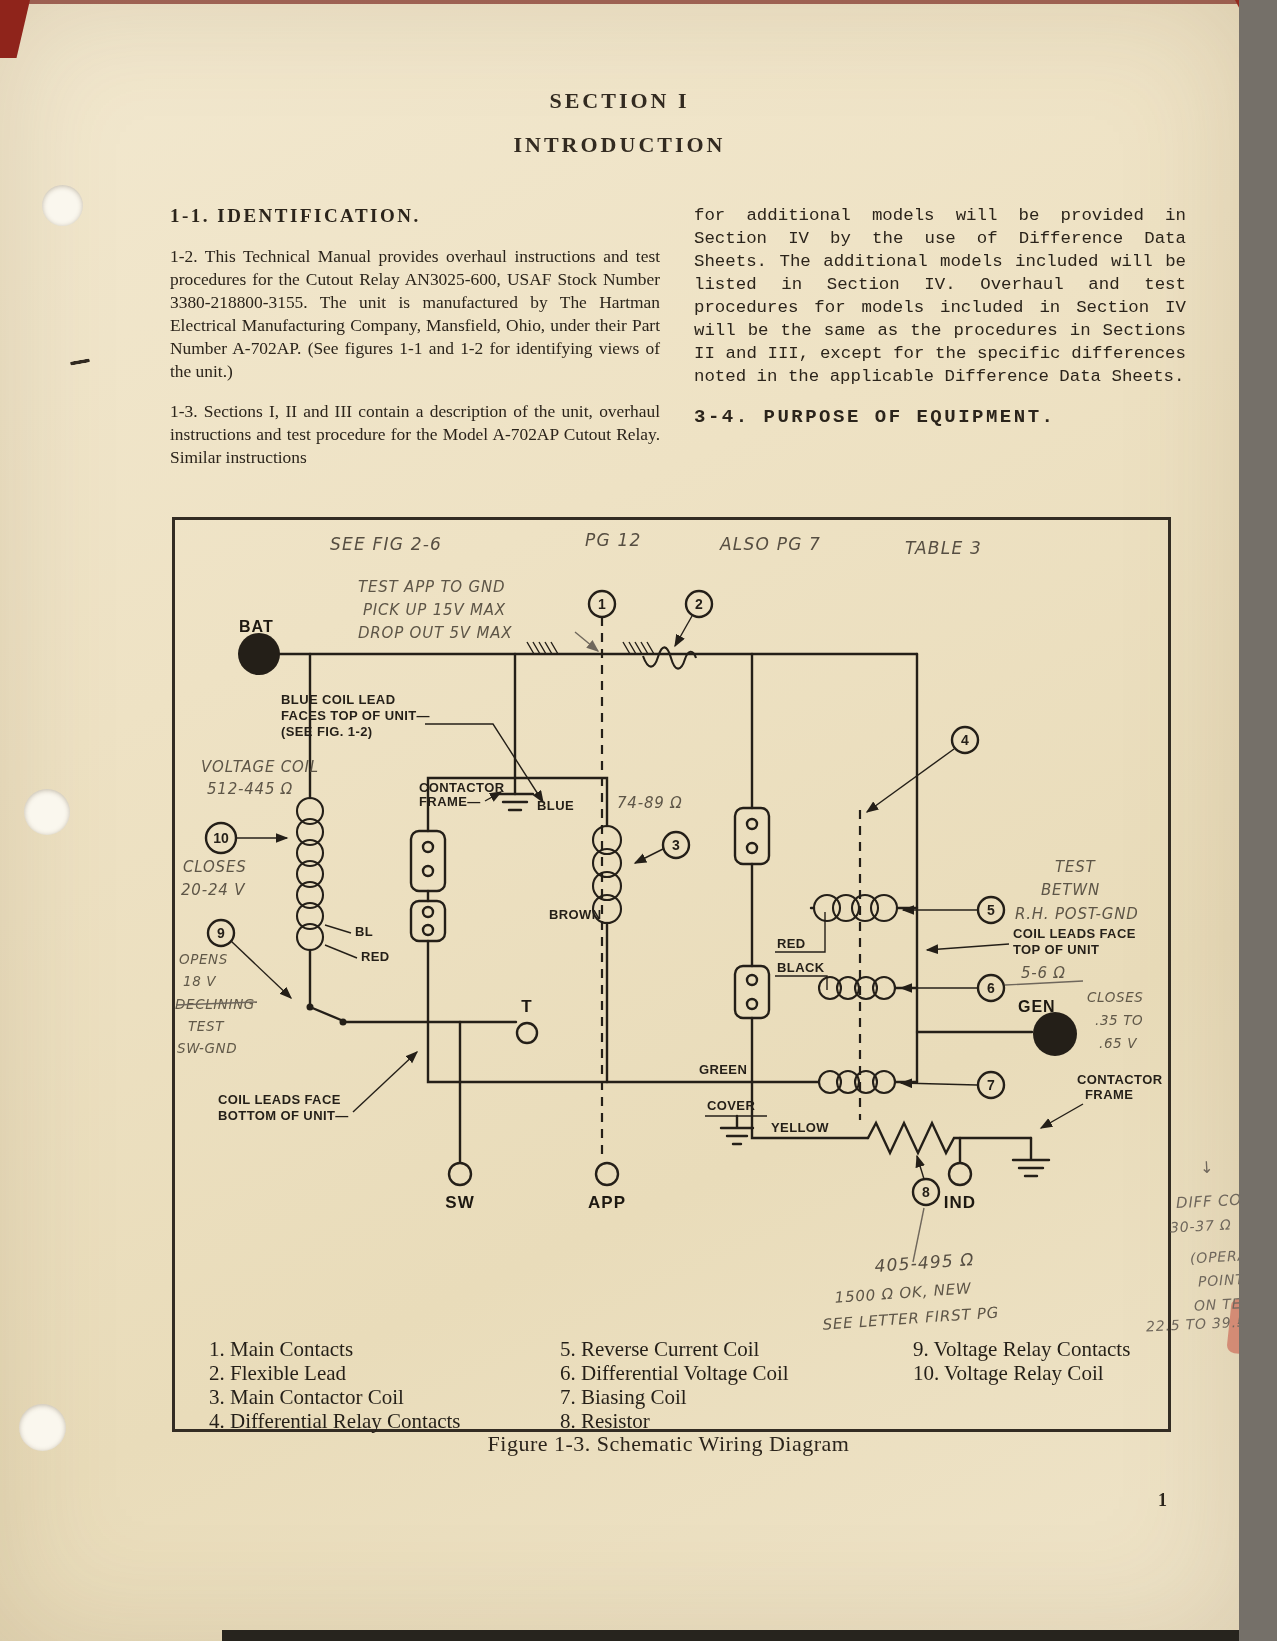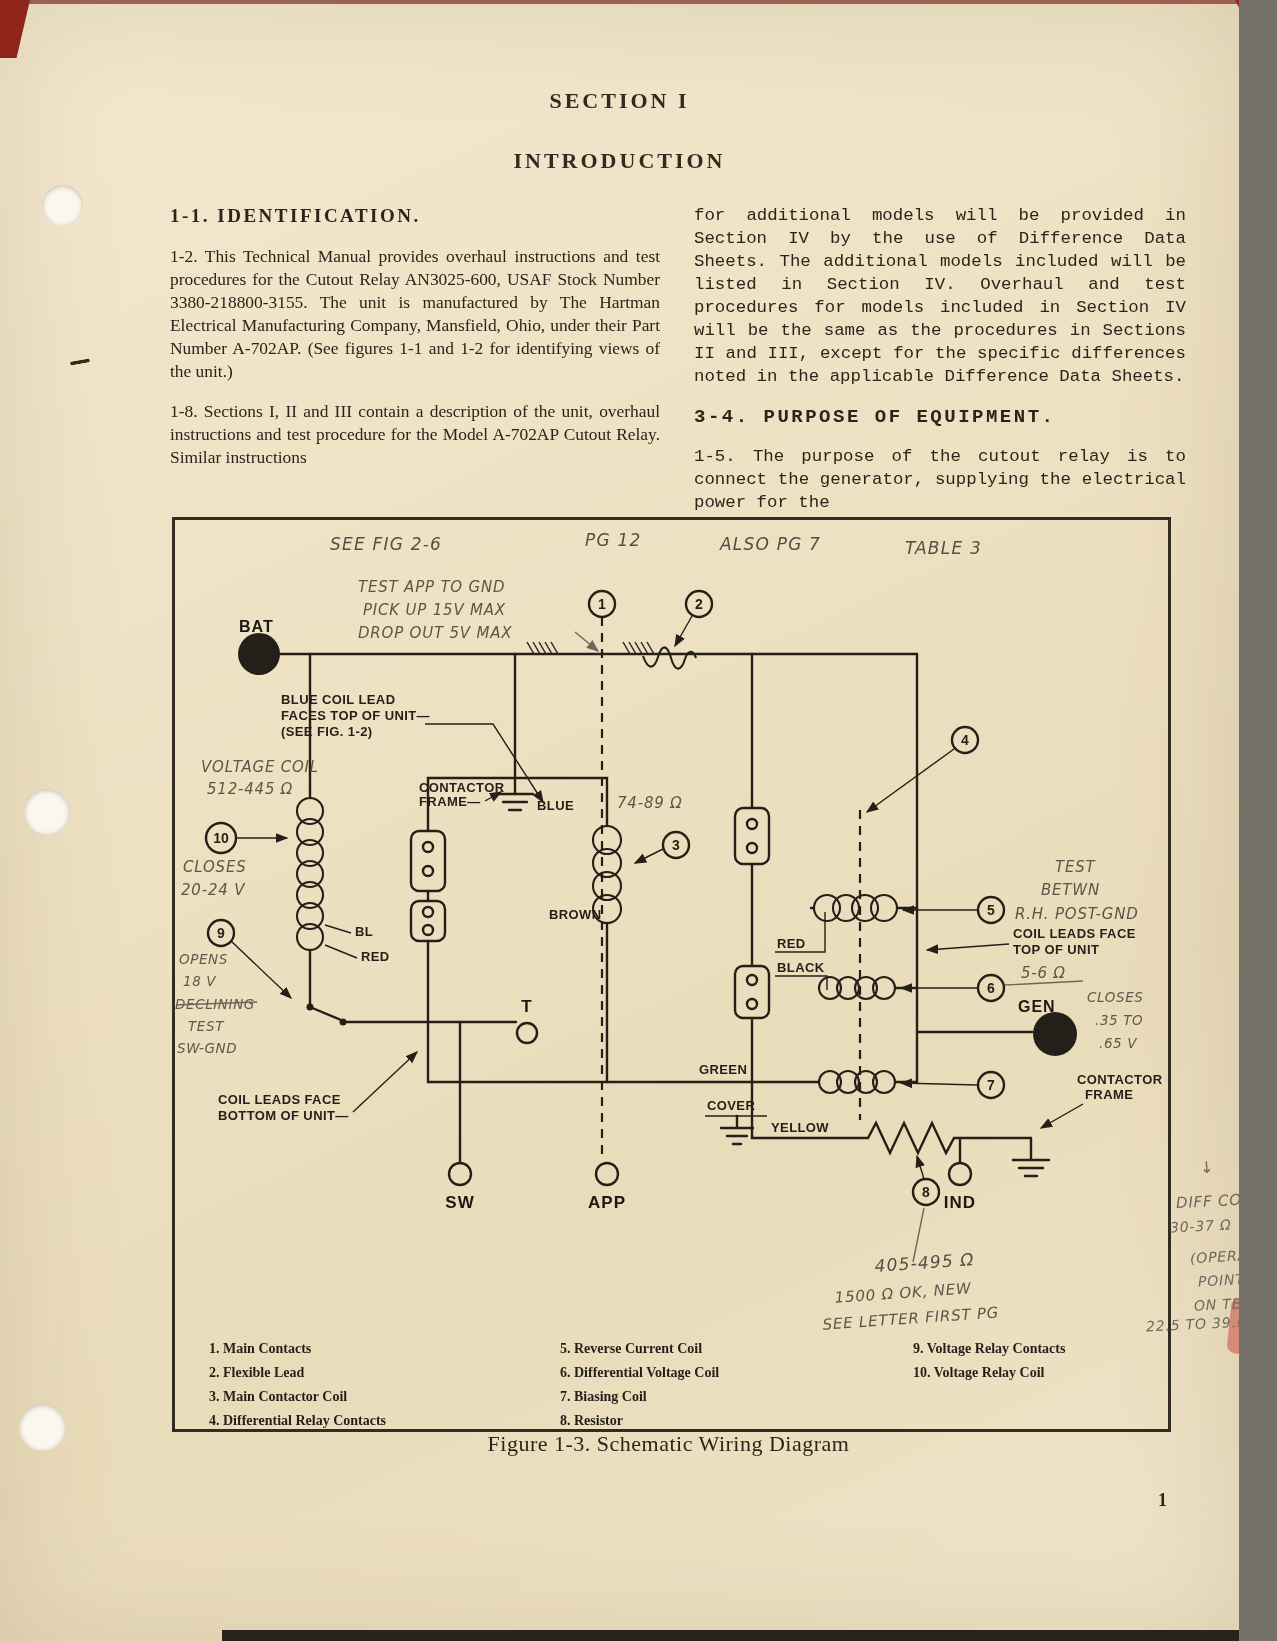--- a/index.html
+++ b/index.html
@@ -16,32 +16,32 @@
   .mark-bottom{position:absolute;left:222px;top:1630px;width:1055px;height:11px;background:#27241e;}
   .mark-left-dash{position:absolute;left:70px;top:360px;width:20px;height:0;border-top:4px solid #312a21;transform:rotate(-10deg);border-radius:2px;}
   .hole{position:absolute;background:#faf7ee;border-radius:50%;box-shadow:inset 0 1px 5px rgba(90,70,40,.35);}
   .hole1{left:42px;top:185px;width:41px;height:41px;}
   .hole2{left:24px;top:789px;width:46px;height:46px;}
   .hole3{left:19px;top:1404px;width:47px;height:47px;}
   .red-smudge{position:absolute;left:1229px;top:1300px;width:48px;height:55px;background:rgba(196,66,52,.5);border-radius:8px;transform:rotate(6deg);}
 
   .head{position:absolute;left:0;width:100%;text-align:center;font-weight:bold;font-size:22px;letter-spacing:3px;color:#332b21;}
   .head-section{top:88px;}
-  .head-title{top:148px;text-align:center;}
+  .head-title{top:132px;text-align:center;}
 
   .col{position:absolute;top:205px;}
   .col-left{left:170px;width:490px;}
   .col-right{left:694px;width:492px;font-family:Liberation Mono, monospace;}
   .subhead{font-size:19px;font-weight:bold;letter-spacing:2.5px;margin:0 0 18px 0;color:#2b241b;}
   .body-text{font-size:17.4px;line-height:1.32;text-align:justify;margin:0 0 17px 0;color:#2b241b;}
 
   .figure-box{position:absolute;left:172px;top:517px;width:993px;height:909px;border:3px solid #332c23;box-sizing:content-box;}
   .schematic{position:absolute;left:0;top:0;width:993px;height:909px;}
 
-  .legend{position:absolute;font-size:14px;font-weight:700;line-height:24px;color:#241f18;white-space:nowrap;}
+  .legend{position:absolute;font-size:21px;font-weight:400;line-height:24px;color:#241f18;white-space:nowrap;}
   .leg1{left:34px;top:817px;}
   .leg2{left:385px;top:817px;}
   .leg3{left:738px;top:817px;}
 
   .caption{position:absolute;left:172px;top:1431px;width:993px;text-align:center;font-weight:normal;font-size:22px;color:#2b241b;letter-spacing:.5px;}
   .pageno{position:absolute;left:1158px;top:1490px;font-size:18px;font-weight:bold;color:#2b241b;}
 
   .margin-note{position:absolute;font-family:"DejaVu Sans",sans-serif;font-style:italic;font-size:14px;color:#6f675c;letter-spacing:.8px;white-space:nowrap;transform:rotate(-3deg);}
 
   
@@ -74,27 +74,26 @@
   <div class="hole hole2"></div>
   <div class="hole hole3"></div>
   <div class="red-smudge"></div>
 
   <div class="head head-section">SECTION I</div>
   <div class="head head-title">INTRODUCTION</div>
 
   <div class="col col-left">
     <div class="subhead">1-1. IDENTIFICATION.</div>
     <p class="body-text">1-2. This Technical Manual provides overhaul instructions and test procedures for the Cutout Relay AN3025-600, USAF Stock Number 3380-218800-3155. The unit is manufactured by The Hartman Electrical Manufacturing Company, Mansfield, Ohio, under their Part Number A-702AP. (See figures 1-1 and 1-2 for identifying views of the unit.)</p>
-    <p class="body-text">1-8. Sections I, II and III contain a description of the unit, overhaul instructions and test procedure for the Model A-702AP Cutout Relay.  Similar instructions</p>
+    <p class="body-text">1-3. Sections I, II and III contain a description of the unit, overhaul instructions and test procedure for the Model A-702AP Cutout Relay.  Similar instructions</p>
   </div>
 
   <div class="col col-right">
     <p class="body-text">for additional models will be provided in Section IV by the use of Difference Data Sheets.  The additional models included will be listed in Section IV.  Overhaul and test procedures for models included in Section IV will be the same as the procedures in Sections II and III, except for the specific differences noted in the applicable Difference Data Sheets.</p>
     <div class="subhead">3-4. PURPOSE OF EQUIPMENT.</div>
-    <p class="body-text">1-5.  The purpose of the cutout relay is to connect the generator, supplying the electrical power for the</p>
   </div>
 
   <div class="figure-box">
     <svg class="schematic" viewBox="0 0 993 909">
       <defs>
         <marker id="arr" markerWidth="10" markerHeight="9" refX="8" refY="3.5" orient="auto">
           <path d="M0,0 L9,3.5 L0,7 z" fill="#241f18"></path>
         </marker>
         <marker id="arrg" markerWidth="10" markerHeight="9" refX="8" refY="3.5" orient="auto">
           <path d="M0,0 L9,3.5 L0,7 z" fill="#6f675c"></path>

